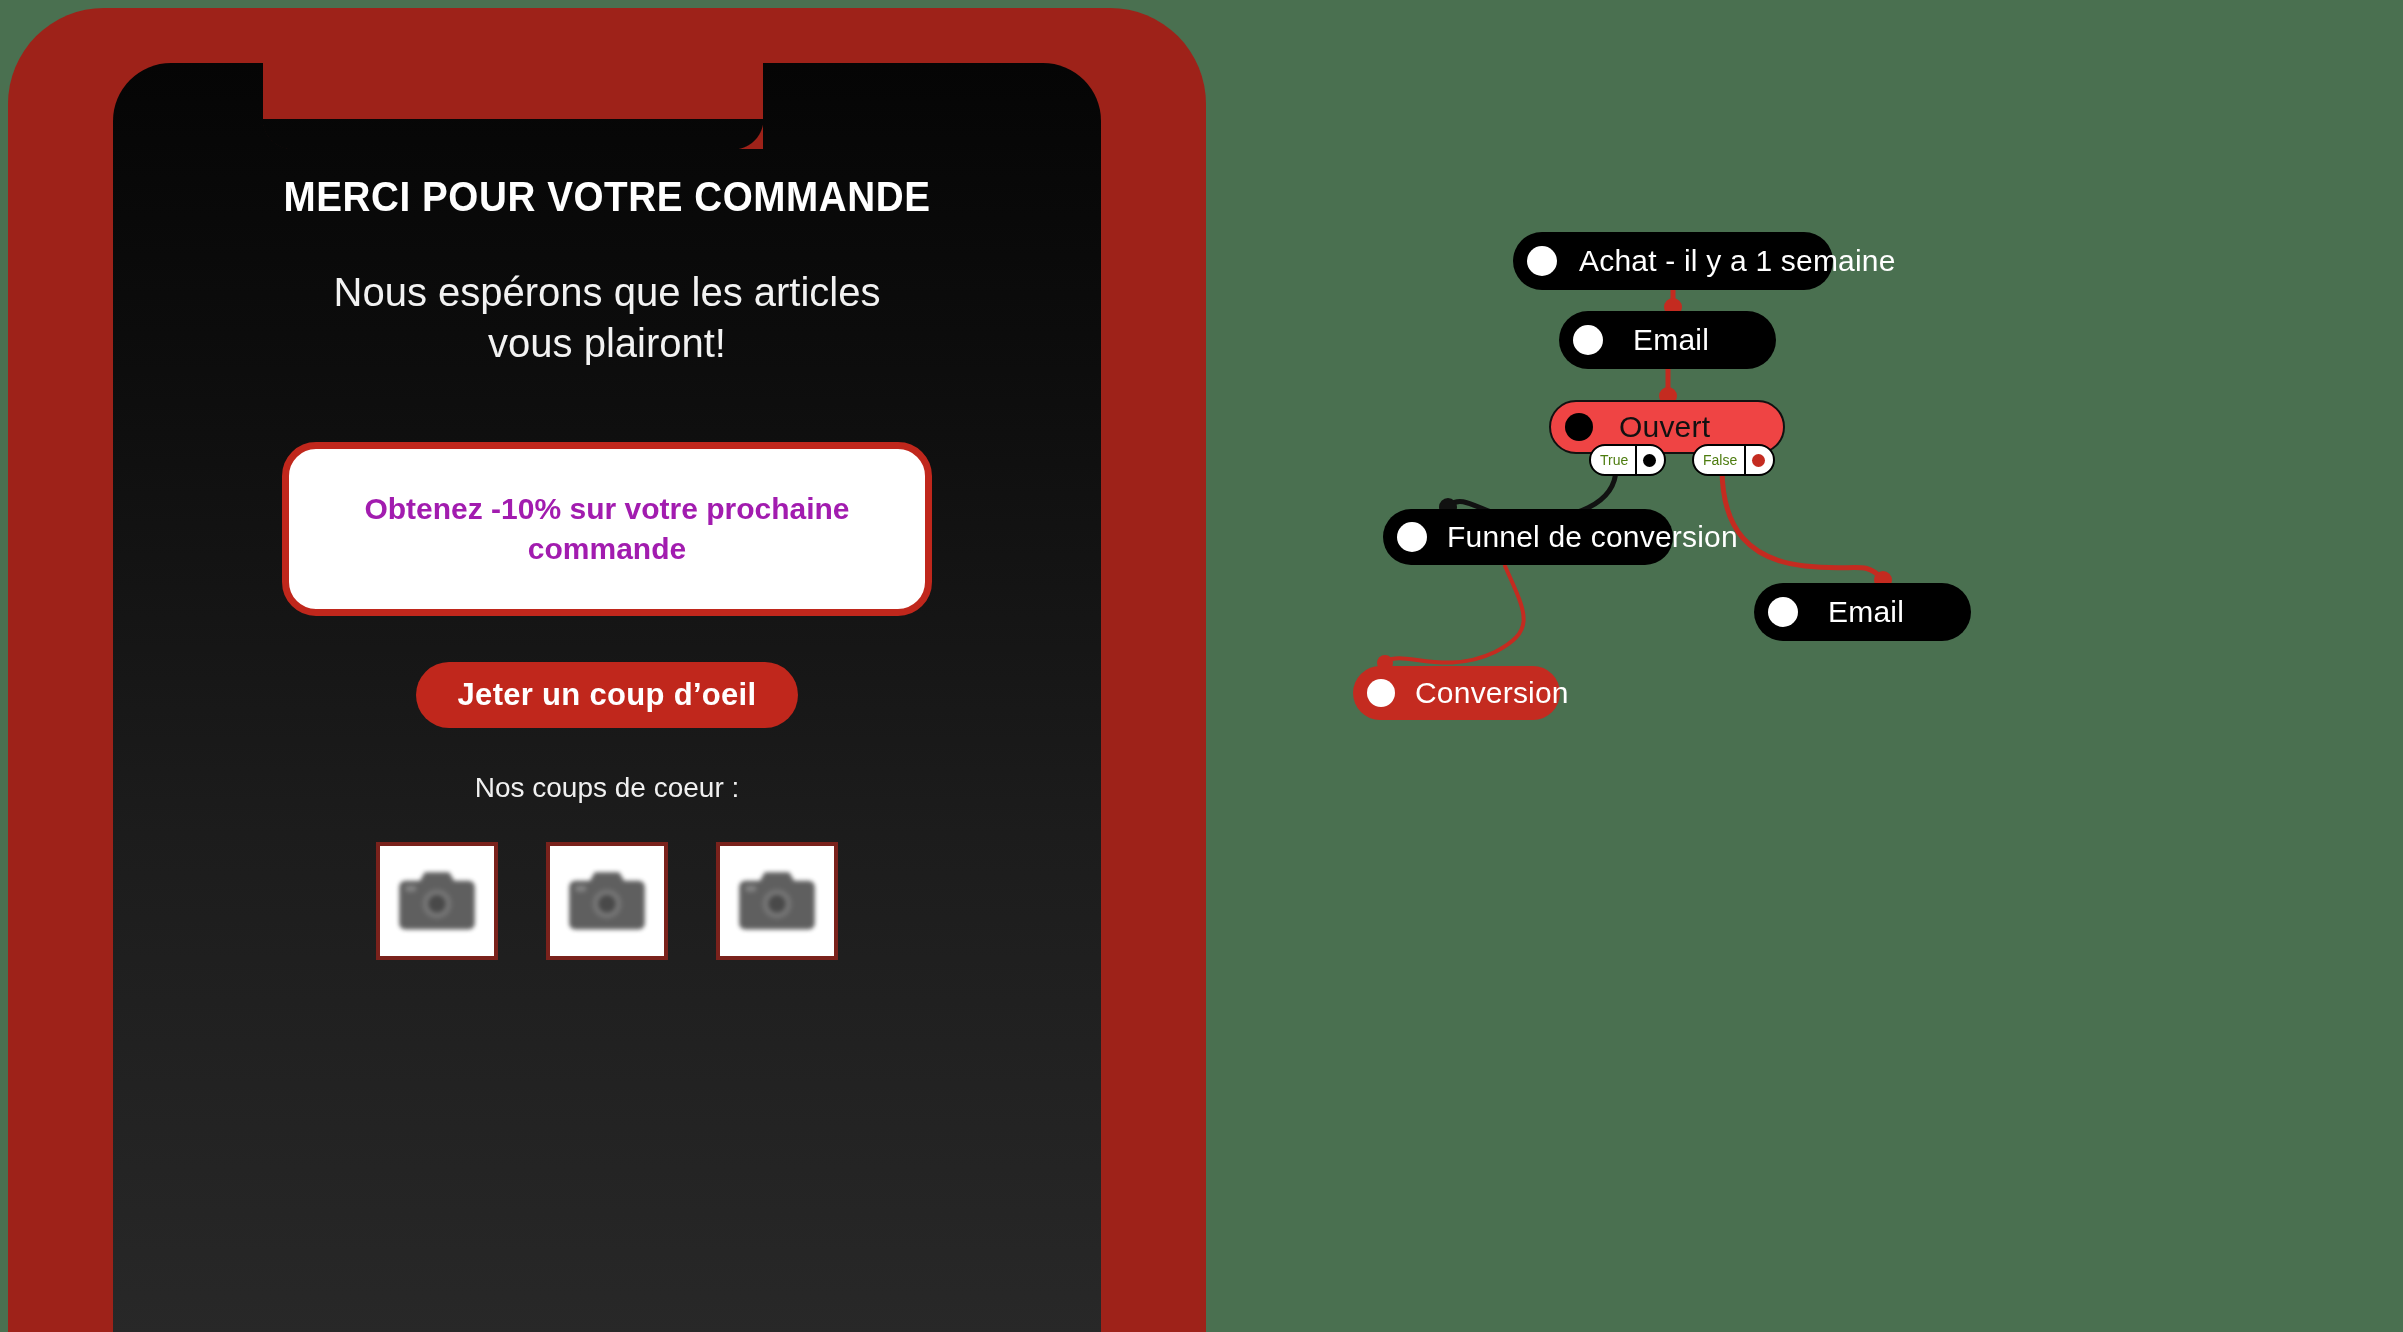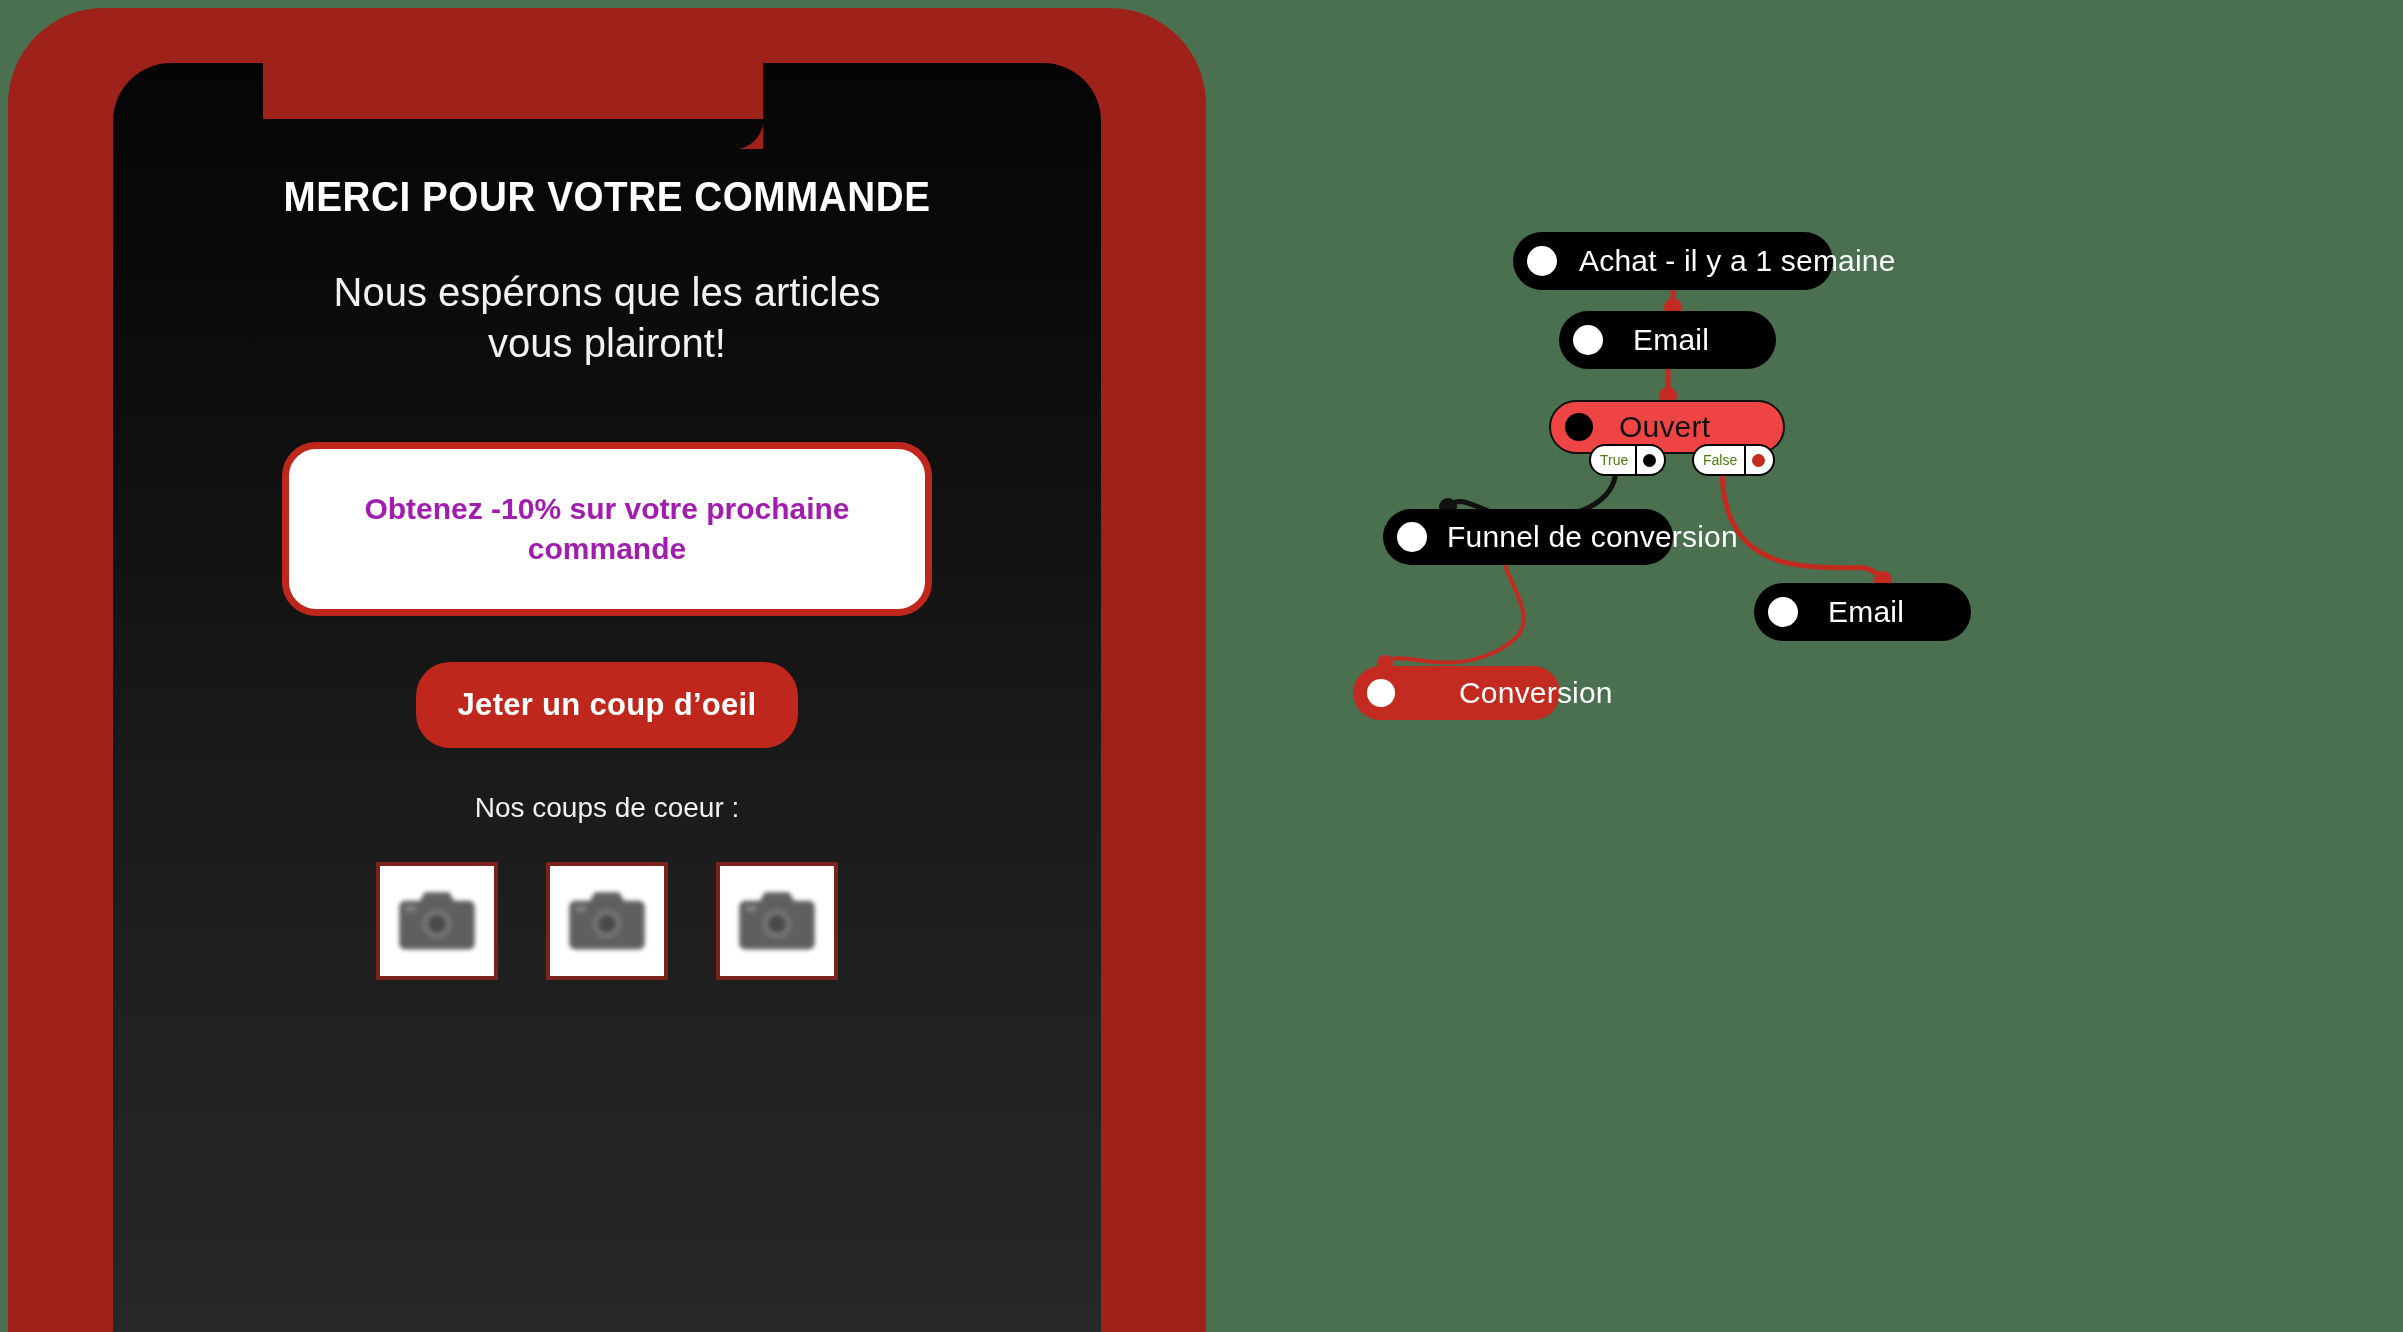--- a/index.html
+++ b/index.html
@@ -105,21 +105,21 @@
     line-height: 1.32;
   }
 
   .cta-button {
     display: inline-block;
     background: #c0271c;
     color: #ffffff;
     font-size: 31px;
     font-weight: bold;
     border-radius: 34px;
-    padding: 25px 42px;
+    padding: 15px 42px;
     border: none;
     font-family: "Liberation Sans", sans-serif;
     letter-spacing: 0.3px;
     margin-bottom: 44px;
   }
 
   .picks-label {
     color: #f0f0f0;
     font-size: 28px;
     font-weight: 400;
@@ -187,21 +187,20 @@
   .node-dark .node-dot { background: #ffffff; }
   .node-light {
     background: #ef4444;
     color: #111111;
     border: 2px solid #111111;
   }
   .node-light .node-dot { background: #000000; }
   .node-red {
     background: #c42b20;
     color: #ffffff;
-    gap: 44px;
   }
   .node-red .node-dot { background: #ffffff; }
 
   .port-badge {
     position: absolute;
     display: flex;
     align-items: center;
     background: #ffffff;
     border: 2px solid #000000;
     border-radius: 999px;

